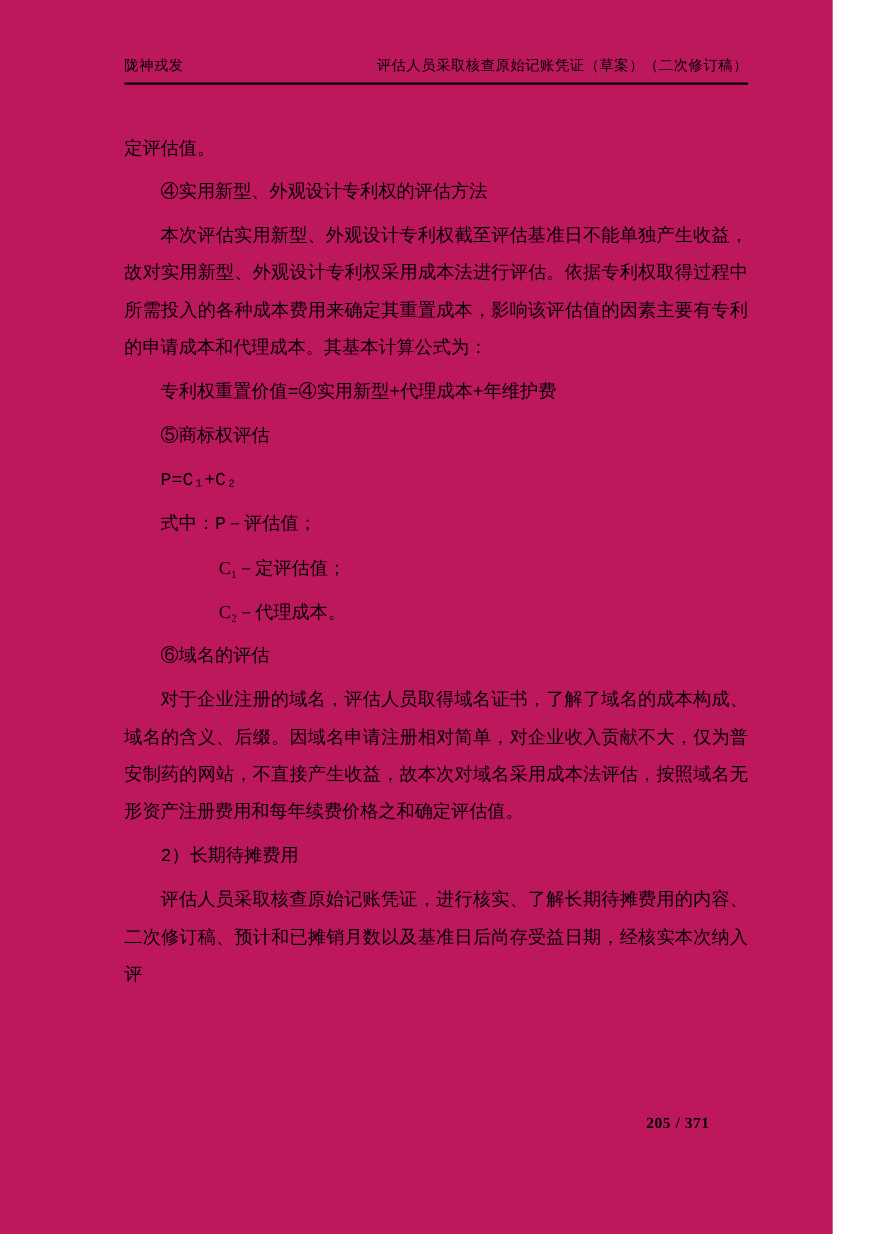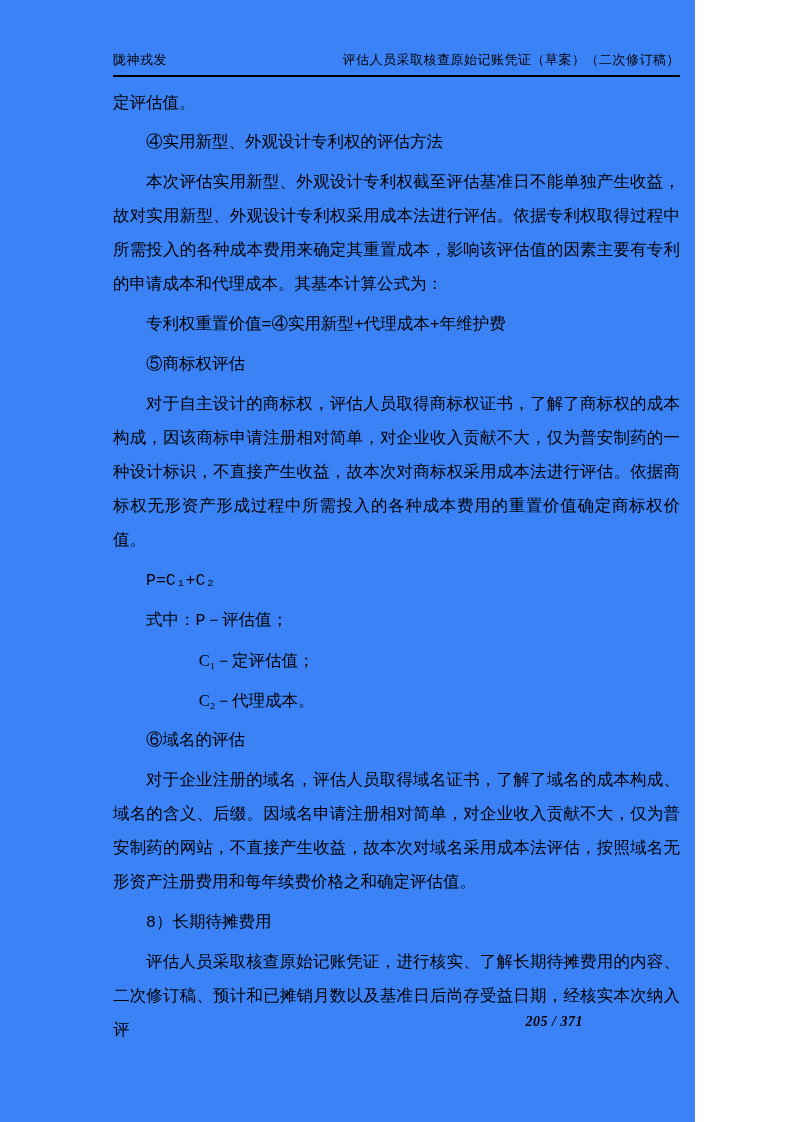--- a/index.html
+++ b/index.html
@@ -2,23 +2,23 @@
 <html lang="zh"><head>
 <meta charset="utf-8">
 <style>
   html, body {
     margin: 0;
     padding: 0;
     background: #ffffff;
   }
   .page {
     position: relative;
-    width: 695px;
+    width: 757px;
     height: 1122px;
-    background: #3b82f6;
+    background: #be185d;
     overflow: hidden;
     font-family: "Liberation Serif", "DejaVu Serif", serif;
     color: #000000;
   }
   .header {
     position: absolute;
     top: 51px;
     left: 113px;
     width: 567px;
     display: flex;
@@ -38,55 +38,53 @@
     width: 567px;
   }
   .content p {
     margin: 0 0 6px 0;
     font-size: 16.5px;
     line-height: 34px;
     text-align: justify;
     text-justify: inter-character;
     word-break: break-all;
   }
-  .content p.plain { text-indent: 0; }
+  .content p.plain { text-indent: 0; margin-top: 32px; }
   .content p.indent { text-indent: 2em; font-family: Liberation Mono, monospace; }
   .content p.deep-indent { text-indent: 5.2em; }
   .footer {
     position: absolute;
     top: 1014px;
     right: 112px;
     font-size: 14px;
     font-weight: bold;
     letter-spacing: 0.5px;
-    font-style: italic;
   }
 </style>
 </head>
 <body>
 
 <div class="page">
 
   <div class="header">
     <span class="h-left">陇神戎发</span>
     <span class="h-right">评估人员采取核查原始记账凭证（草案）（二次修订稿）</span>
   </div>
 
   <div class="content">
     <p class="plain">定评估值。</p>
     <p class="indent">④实用新型、外观设计专利权的评估方法</p>
     <p class="indent">本次评估实用新型、外观设计专利权截至评估基准日不能单独产生收益，故对实用新型、外观设计专利权采用成本法进行评估。依据专利权取得过程中所需投入的各种成本费用来确定其重置成本，影响该评估值的因素主要有专利的申请成本和代理成本。其基本计算公式为：</p>
     <p class="indent">专利权重置价值=④实用新型+代理成本+年维护费</p>
     <p class="indent">⑤商标权评估</p>
-    <p class="indent">对于自主设计的商标权，评估人员取得商标权证书，了解了商标权的成本构成，因该商标申请注册相对简单，对企业收入贡献不大，仅为普安制药的一种设计标识，不直接产生收益，故本次对商标权采用成本法进行评估。依据商标权无形资产形成过程中所需投入的各种成本费用的重置价值确定商标权价值。</p>
     <p class="indent">P=C₁+C₂</p>
     <p class="indent">式中：P－评估值；</p>
     <p class="deep-indent">C₁－定评估值；</p>
     <p class="deep-indent">C₂－代理成本。</p>
     <p class="indent">⑥域名的评估</p>
     <p class="indent">对于企业注册的域名，评估人员取得域名证书，了解了域名的成本构成、域名的含义、后缀。因域名申请注册相对简单，对企业收入贡献不大，仅为普安制药的网站，不直接产生收益，故本次对域名采用成本法评估，按照域名无形资产注册费用和每年续费价格之和确定评估值。</p>
-    <p class="indent">8）长期待摊费用</p>
+    <p class="indent">2）长期待摊费用</p>
     <p class="indent">评估人员采取核查原始记账凭证，进行核实、了解长期待摊费用的内容、二次修订稿、预计和已摊销月数以及基准日后尚存受益日期，经核实本次纳入评</p>
   </div>
 
   <div class="footer">205 / 371</div>
 
 </div>
 
 </body></html>

